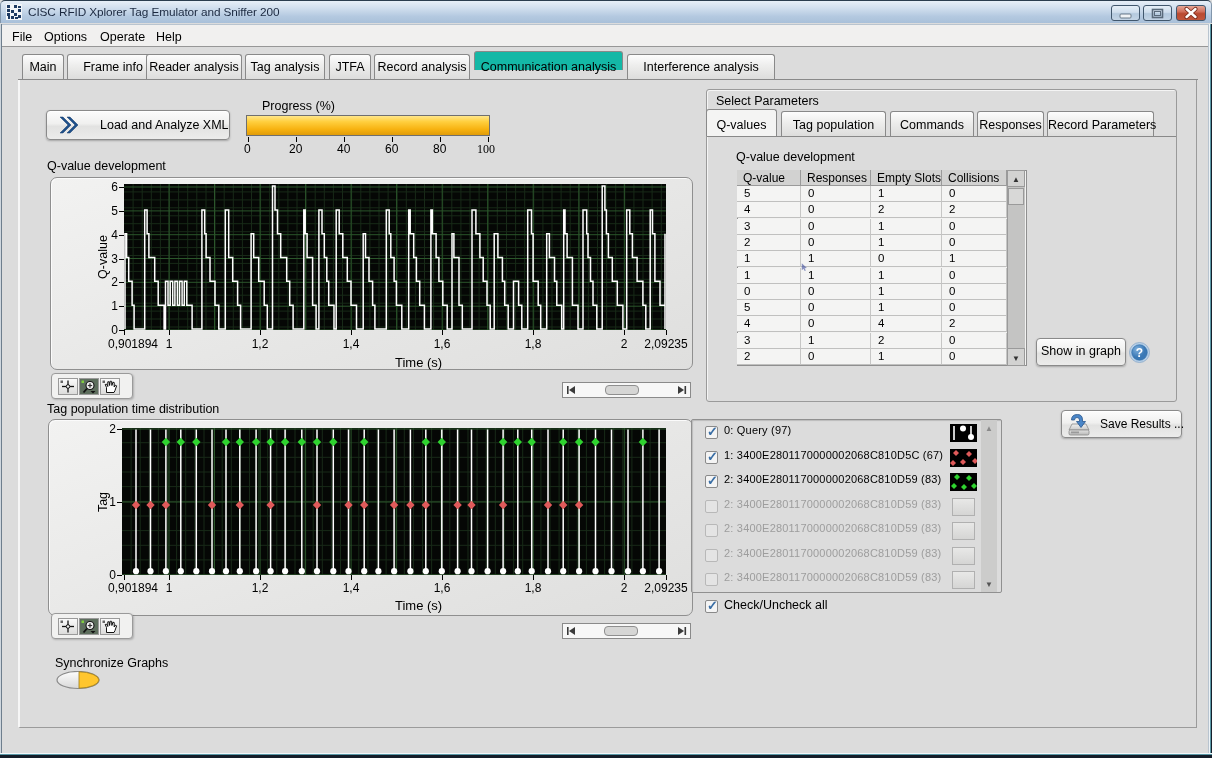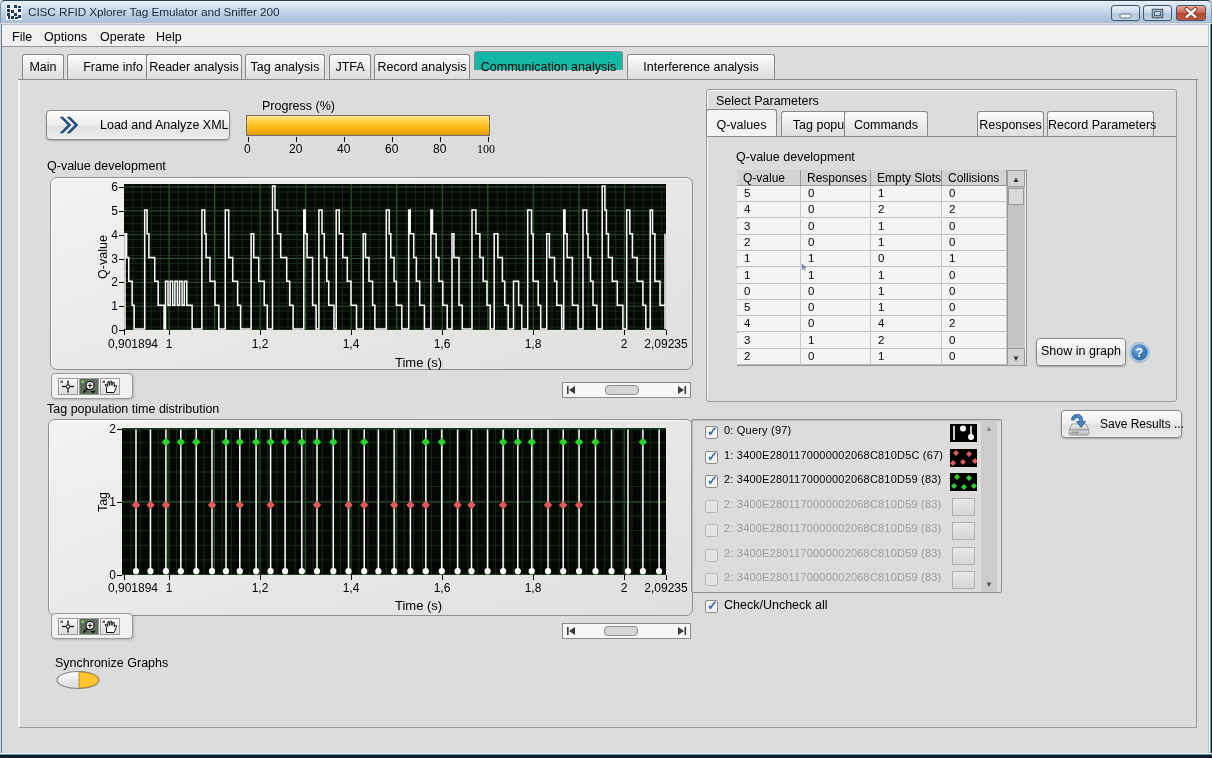--- a/index.html
+++ b/index.html
@@ -584,21 +584,21 @@
         <stop offset="0" stop-color="#fdfdfd"></stop>
         <stop offset="1" stop-color="#d8d8d8"></stop>
       </linearGradient>
     </defs>
   </svg>
 
   <div class="abs" id="grpbox"></div>
   <div class="lbl" style="left:716px;top:94px;">Select Parameters</div>
   <div class="rtab active" style="left:706px;width:71px;"><span>Q-values</span></div>
   <div class="rtab" style="left:781px;width:105px;"><span>Tag population</span></div>
-  <div class="rtab" style="left:844px;width:84px;"><span>Commands</span></div>
+  <div class="rtab" style="left:890px;width:84px;"><span>Commands</span></div>
   <div class="rtab" style="left:977px;width:67px;"><span>Responses</span></div>
   <div class="rtab" style="left:1047px;width:107px;"><span>Record Parameters</span></div>
   <div class="abs" id="rtabline"></div>
 
   <div class="lbl" style="left:736px;top:150px;">Q-value development</div>
   <div class="abs" id="qtable"></div>
   <div class="th" style="left:737px;width:64px;">Q-value</div>
 <div class="th" style="left:801px;width:70px;">Responses</div>
 <div class="th" style="left:871px;width:71px;">Empty Slots</div>
 <div class="th" style="left:942px;width:65px;">Collisions</div>

